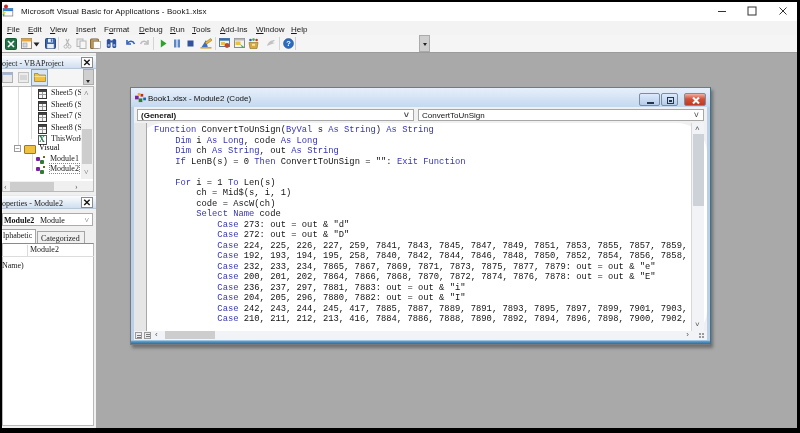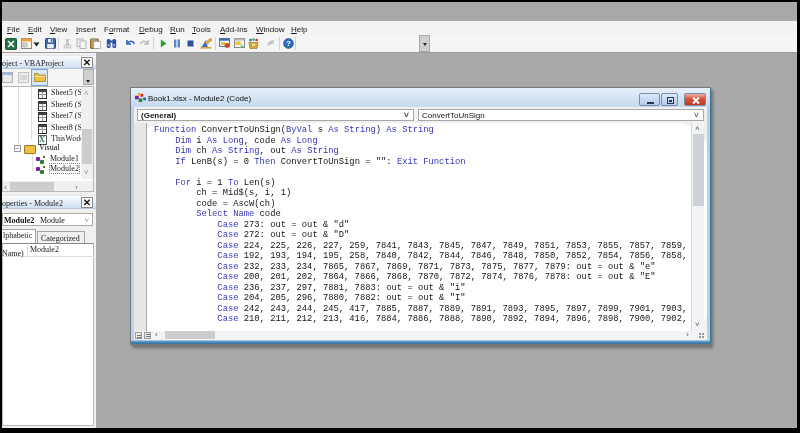--- a/index.html
+++ b/index.html
@@ -74,20 +74,40 @@
 .codetext { position:absolute; left:20px; top:2px; right:17px; bottom:9px; overflow:hidden;
   font-family:"Liberation Mono",monospace; font-size:8.8px; line-height:10.5px; white-space:pre; color:#141414; }
 .k { color:#3636b8; }
 .cw-vs { position:absolute; right:3px; top:0; width:13px; bottom:9px; background:#f1f3f6; border-left:1px solid #d8d8d8; }
 .cw-hs { position:absolute; left:0; right:0; bottom:0; height:9px; background:#f1f3f6; }
 </style>
 </head>
 <body>
 <div class="app">
 
+  <div class="titlebar">
+    <svg class="appicon" viewBox="0 0 12 13" style="left:0px;top:2px;width:12px;height:13px">
+      <rect x="1.2" y="4.5" width="9.6" height="7.5" fill="#fcfcfc" stroke="#777" stroke-width="0.7"></rect>
+      <rect x="1.2" y="4.5" width="9.6" height="2.6" fill="#2f6fd0"></rect>
+      <path d="M1.2 5.4 L10.8 4.2 L10.8 5.8 L1.2 7 Z" fill="#1f9bd4"></path>
+      <circle cx="4" cy="2.6" r="2" fill="#d42222"></circle>
+      <path d="M1 7.5 L4 8.2 L2 10.2 Z" fill="#e5d820"></path>
+      <path d="M0.6 10 L3 10.8 L1.4 12.4 Z" fill="#3fae49"></path>
+    </svg>
+    <span class="txt">Microsoft Visual Basic for Applications - Book1.xlsx</span>
+    <svg class="cap cap-min" viewBox="0 0 14 19">
+        <rect x="3" y="9" width="8" height="1" fill="#333"></rect>
+      </svg>
+    <svg class="cap cap-max" viewBox="0 0 14 19">
+        <rect x="3" y="5" width="8" height="8" fill="none" stroke="#333" stroke-width="1"></rect>
+      </svg>
+    <svg class="cap cap-close" viewBox="0 0 14 19">
+        <path d="M3.5 5.5 L10.5 12.5 M10.5 5.5 L3.5 12.5" stroke="#333" stroke-width="1"></path>
+      </svg>
+  </div>
 
   <div class="menubar">
     <span style="left:5px"><u>F</u>ile</span>
     <span style="left:26px"><u>E</u>dit</span>
     <span style="left:48px"><u>V</u>iew</span>
     <span style="left:74px"><u>I</u>nsert</span>
     <span style="left:102px">F<u>o</u>rmat</span>
     <span style="left:137px"><u>D</u>ebug</span>
     <span style="left:168px"><u>R</u>un</span>
     <span style="left:190px"><u>T</u>ools</span>
@@ -273,21 +293,21 @@
       <span style="position:absolute;left:1px;top:2px;font-weight:bold">Module2</span>
       <span style="position:absolute;left:37px;top:2px">Module</span>
       <span style="position:absolute;right:3px;top:2px;color:#555;font-size:8px">˅</span>
     </div>
     <div class="ptabs" style="left:0;top:176px;width:94px;height:13px">
       <div class="tab on" style="left:-1px;width:35px;padding:1px 0 0 1px">lphabetic</div>
       <div class="tab" style="left:35px;width:48px;padding:2px 0 0 3px">Categorized</div>
     </div>
     <div class="white" style="left:0;top:190px;width:92px;height:183px;border-top-color:#8a8a8a"></div>
     <div style="position:absolute;left:0px;top:192px;width:92px;height:12px;border-bottom:1px solid #dcdcdc;font-size:8px;color:#1a1a1a">
-      <span style="position:absolute;left:0px;top:4px">Name)</span>
+      <span style="position:absolute;left:0px;top:16px">Name)</span>
       <span style="position:absolute;left:28px;top:0px">Module2</span>
       <div style="position:absolute;left:25px;top:0;width:1px;height:12px;background:#dcdcdc"></div>
     </div>
   </div>
 
   <div class="cw">
     <div class="cw-title">
       <svg style="position:absolute;left:4px;top:5px" width="11" height="10" viewBox="0 0 12 11">
         <rect x="0" y="3" width="4" height="4" fill="#7a1fa2"></rect>
         <rect x="4" y="6" width="4" height="4" fill="#2e7d32"></rect>

